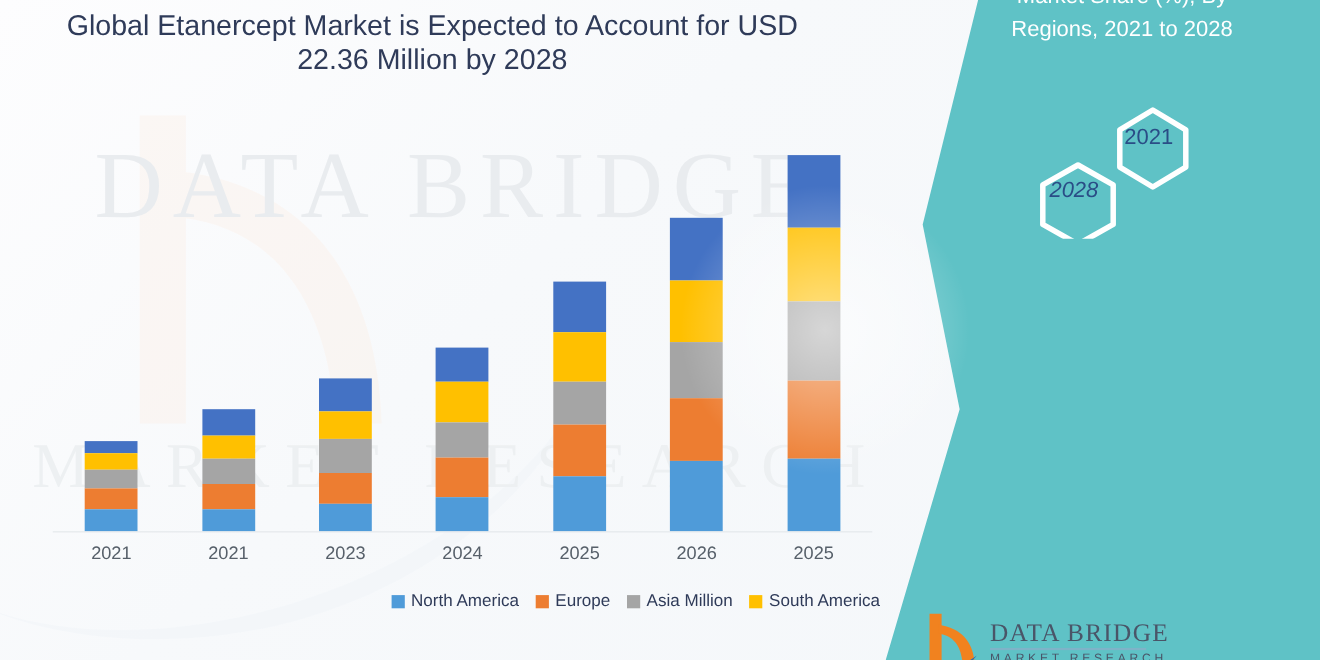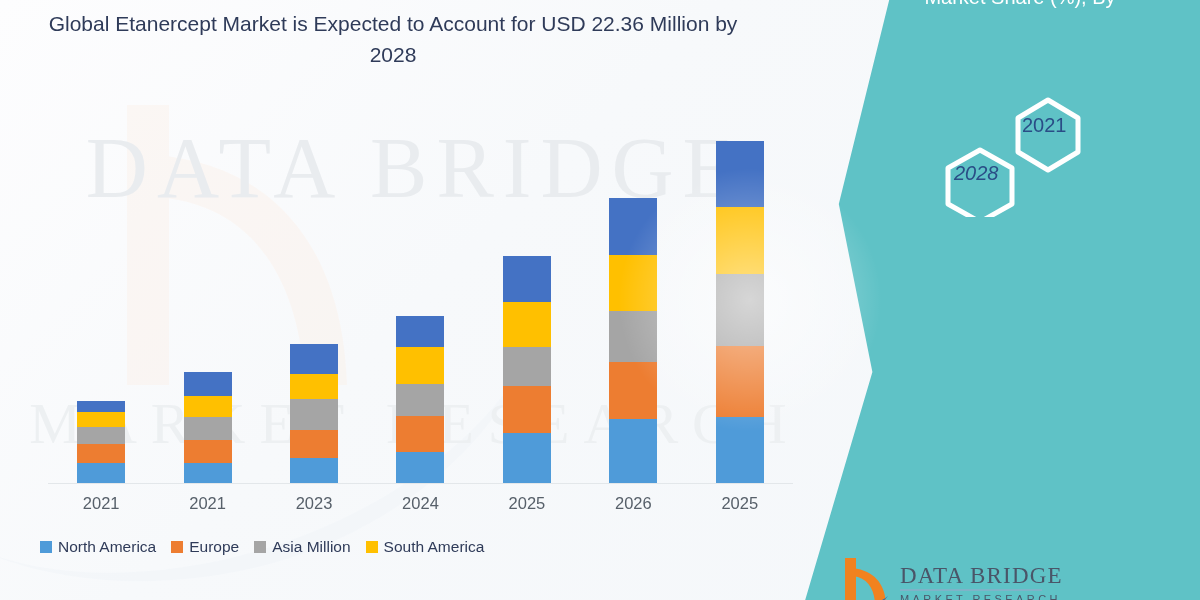--- a/index.html
+++ b/index.html
@@ -55,21 +55,21 @@
     pointer-events: none;
     user-select: none;
   }
 
   
   .chart-title {
     position: absolute;
     left: 48px; top: 8px;
     width: 690px;
     text-align: center;
-    font-size: 21px;
+    font-size: 26px;
     line-height: 31px;
     color: #2f3b59;
     font-family: "Liberation Sans", sans-serif;
   }
   .axis-line {
     position: absolute;
     left: 48px; top: 483px;
     width: 745px; height: 1px;
     background: #e3e7ea;
   }
@@ -112,21 +112,21 @@
     color: #57606a;
     font-family: "Liberation Sans", sans-serif;
   }
 
   
   .legend {
     position: absolute;
     left: 40px; top: 538px;
     width: 760px;
     display: flex;
-    justify-content: flex-start;
+    justify-content: flex-end;
     align-items: center;
     gap: 15px;
   }
   .legend-item { display: flex; align-items: center; gap: 6px; }
   .legend-swatch { width: 12px; height: 12px; display: inline-block; }
   .legend-label {
     font-size: 15.5px;
     color: #2f3b59;
     font-family: "Liberation Sans", sans-serif;
     white-space: nowrap;
@@ -322,20 +322,21 @@
         <span class="legend-swatch" style="background: rgb(255, 192, 0);"></span>
         <span class="legend-label">South America</span>
       </div>
     </div>
 
   <div class="teal-panel"></div>
   <div class="teal-wm"></div>
 
   <div class="panel-title">
     <div>Market Share (%), By</div>
+    <div>Regions, 2021 to 2028</div>
   </div>
 
   <div class="hexes">
     <svg width="200" height="125" viewBox="0 0 200 125">
       <path d="M62 58 L30 76 L30 112 L62 130 L94 112 L94 76 Z" fill="none" stroke="#ffffff" stroke-width="5" stroke-linejoin="round"></path>
       <path d="M130 8 L100 26 L100 60 L130 78 L160 60 L160 26 Z" fill="none" stroke="#ffffff" stroke-width="5" stroke-linejoin="round"></path>
     </svg>
     <div class="hex-label a">2021</div>
     <div class="hex-label b">2028</div>
   </div>

